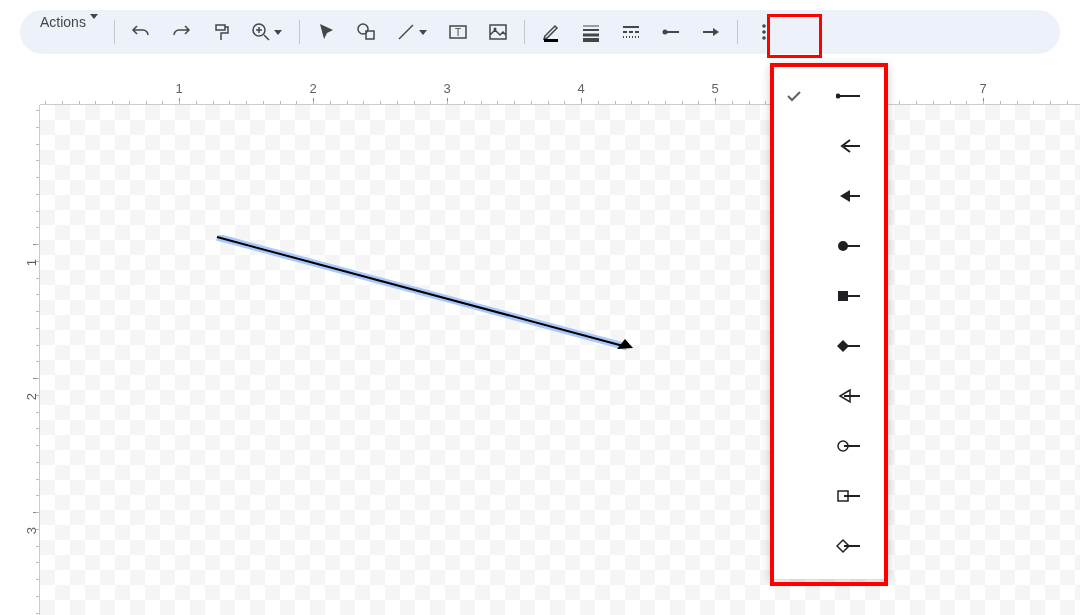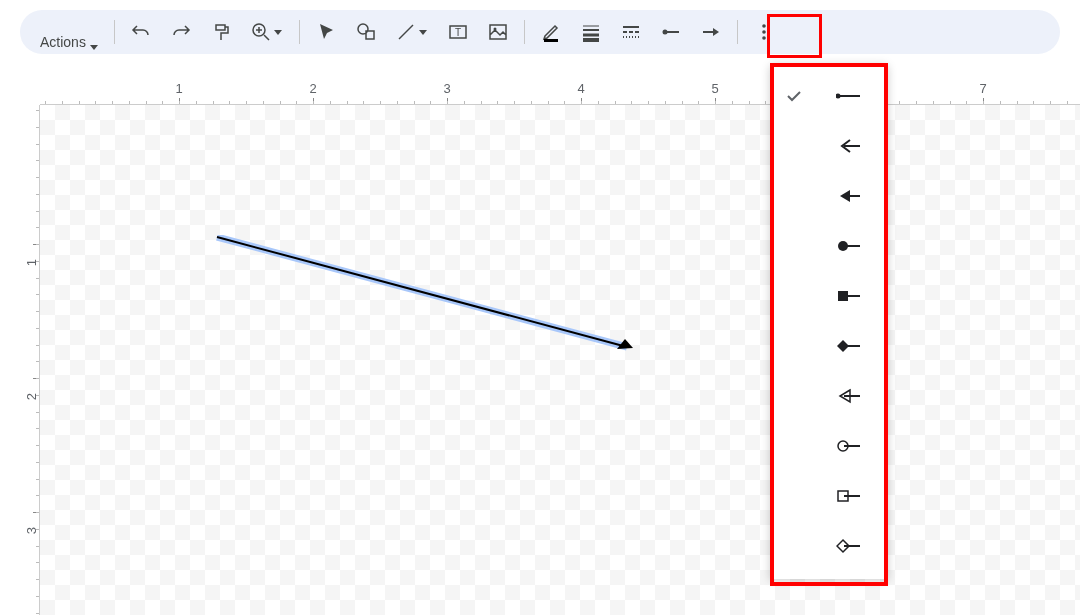--- a/index.html
+++ b/index.html
@@ -39,21 +39,21 @@
   }
   .tb-sep {
     width: 1px;
     height: 24px;
     background: #c7c7c7;
     margin: 0 4px;
   }
   .actions-btn {
     padding: 0 8px;
     display: flex;
-    align-items: flex-end;
+    align-items: flex-start;
     gap: 4px;
   }
   svg { display: block; }
   .ruler-h {
     position: absolute;
     top: 75px;
     left: 40px;
     right: 0;
     height: 30px;
     border-bottom: 1px solid #ccc;

